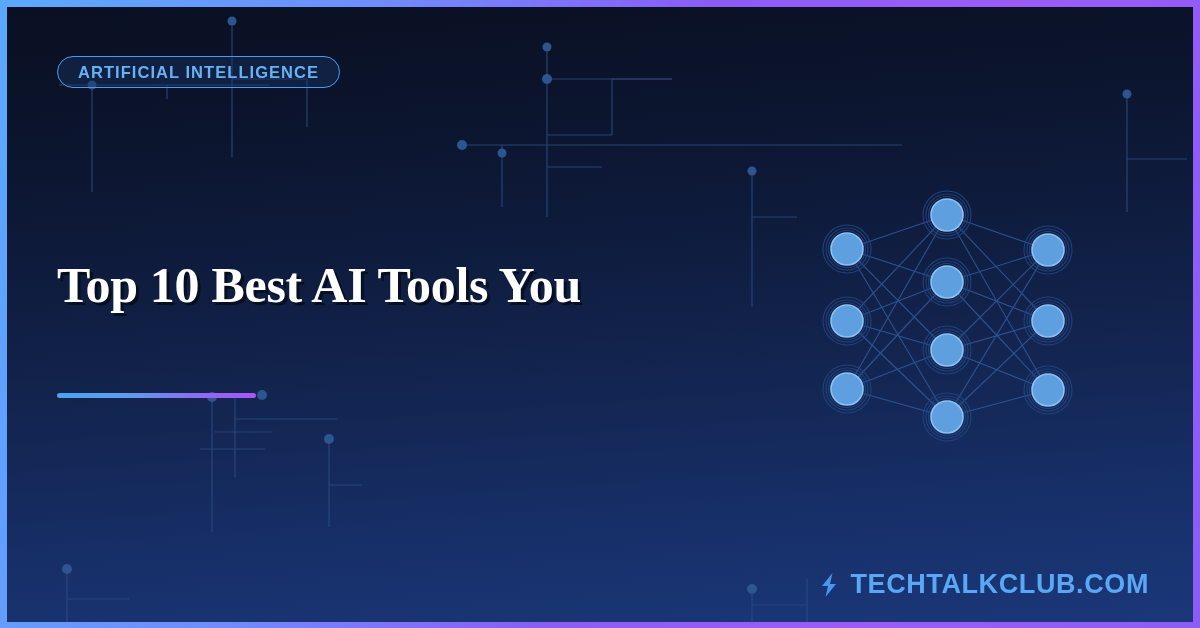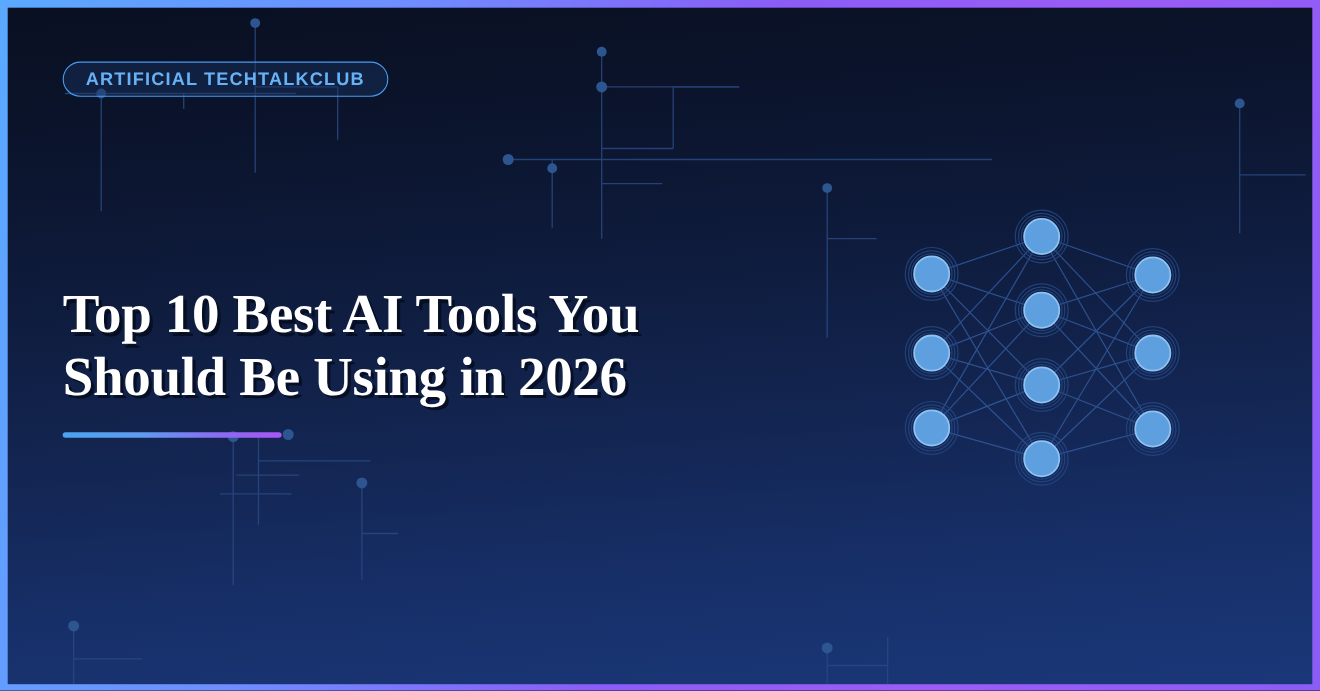--- a/index.html
+++ b/index.html
@@ -173,27 +173,26 @@
         <circle cx="1120" cy="87" r="4.5"></circle>
         <circle cx="205" cy="390" r="5"></circle>
         <circle cx="255" cy="388" r="5"></circle>
         <circle cx="322" cy="432" r="5"></circle>
         <circle cx="60" cy="562" r="5"></circle>
         <circle cx="745" cy="582" r="5"></circle>
       </g>
     </svg>
 
     <div id="badge">
-      <span id="badge-label">ARTIFICIAL TECHTALKCLUB</span>
+      <span id="badge-label">ARTIFICIAL INTELLIGENCE</span>
     </div>
     <style>#badge-label{}</style>
 
     <div id="headline">
       <div class="hl-line">Top 10 Best AI Tools You</div>
-      <div class="hl-line">Should Be Using in 2026</div>
     </div>
     <div id="underline"></div>
 
     <svg id="neural" viewBox="0 0 290 275">
       <g stroke="#3c6bb4" stroke-width="1.1" opacity="0.65" fill="none">
 
         <line x1="47" y1="74" x2="147" y2="40"></line>
         <line x1="47" y1="74" x2="147" y2="107"></line>
         <line x1="47" y1="74" x2="147" y2="175"></line>
         <line x1="47" y1="74" x2="147" y2="242"></line>
@@ -260,15 +259,21 @@
           <circle cx="147" cy="107" r="16"></circle>
           <circle cx="147" cy="175" r="16"></circle>
           <circle cx="147" cy="242" r="16"></circle>
           <circle cx="248" cy="75" r="16"></circle>
           <circle cx="248" cy="146" r="16"></circle>
           <circle cx="248" cy="215" r="16"></circle>
         </g>
       </g>
     </svg>
 
+    <div id="footer">
+      <svg id="bolt-icon" width="20" height="26" viewBox="0 0 20 26">
+        <path d="M13.5 1 L3 14 L9 14 L6.5 25 L17 12 L11 12 Z" fill="#4a96ea"></path>
+      </svg>
+      <span id="footer-label">TECHTALKCLUB.COM</span>
+    </div>
 
   </div>
 </div>
 
 </body></html>

